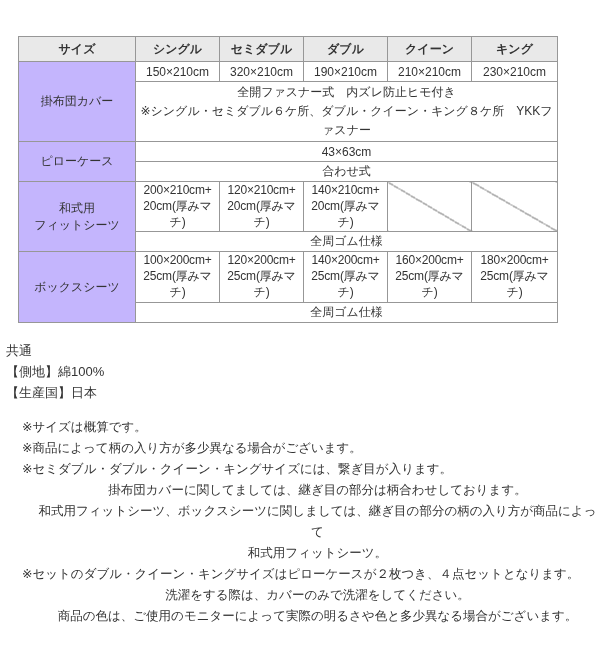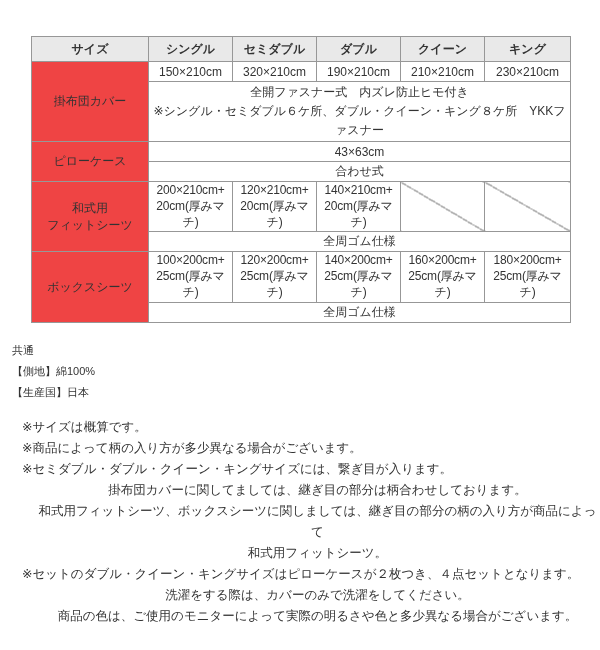--- a/index.html
+++ b/index.html
@@ -4,51 +4,51 @@
 <style>
   html,body{margin:0;padding:0;}
   body{
     width:600px;height:650px;background:#ffffff;color:#333333;
     font-family:"Liberation Sans","DejaVu Sans",sans-serif;
     -webkit-font-smoothing:antialiased;overflow:hidden;
   }
   
   table.spec{
     border-collapse:collapse;table-layout:fixed;
-    margin:36px 0 0 31px;width:539px;
+    margin:36px 0 0 18px;width:539px;
   }
   table.spec th,table.spec td{
     border:1px solid #979797;
     text-align:center;vertical-align:middle;
     font-size:12px;font-weight:normal;padding:1px 1px;
     overflow:hidden;
   }
   table.spec{border:1px solid #8a8a8a;}
   tr.head th{
     background:#e9e9e9;font-weight:bold;height:22px;font-size:12px;
   }
-  th.rowlabel{font-weight:bold;background:#ef4444;}
+  th.rowlabel{font-weight:bold;background:#c4b5fd;}
   .pre{white-space:pre-line;}
   tr.h20{height:20px;}
   tr.h41{height:41px;}
   tr.h44{height:44px;}
   tr.h45{height:45px;}
   td.two{font-size:11px;line-height:1.32;letter-spacing:-0.2px;}
   td.specline{font-size:12px;line-height:19px;}
   td.diag{
     background-image:linear-gradient(to top right,
       transparent calc(50% - 0.6px),
       #979797 calc(50% - 0.6px),
       #979797 calc(50% + 0.6px),
       transparent calc(50% + 0.6px));
   }
   
   .common{
-    margin:17px 0 0 12px;
-    font-size:11px;line-height:21px;
+    margin:17px 0 0 6px;
+    font-size:13px;line-height:21px;
   }
   .notes{
     margin:14px 0 0 22px;
     font-size:12.5px;line-height:21px;
   }
   .note.cont{padding-left:13px;text-align:center;}
 </style>
 </head>
 <body>
 

